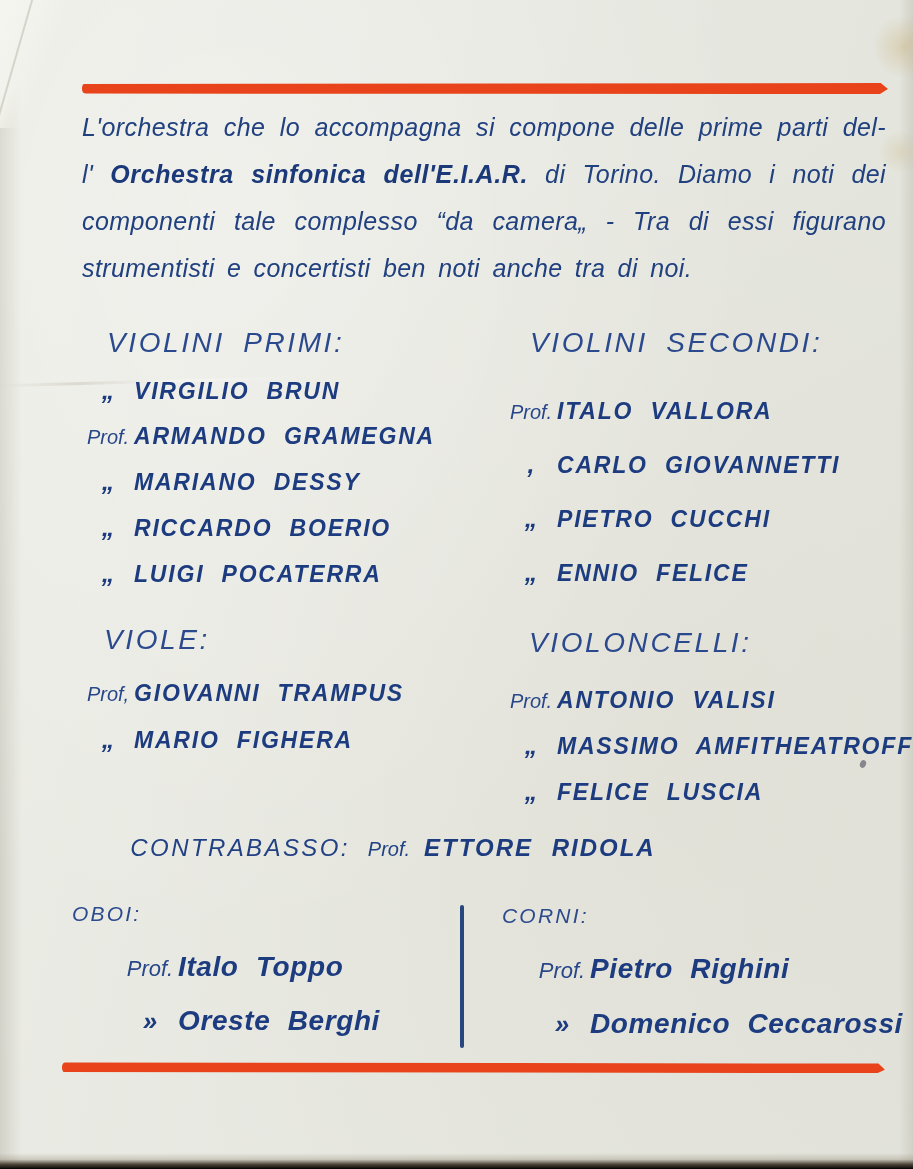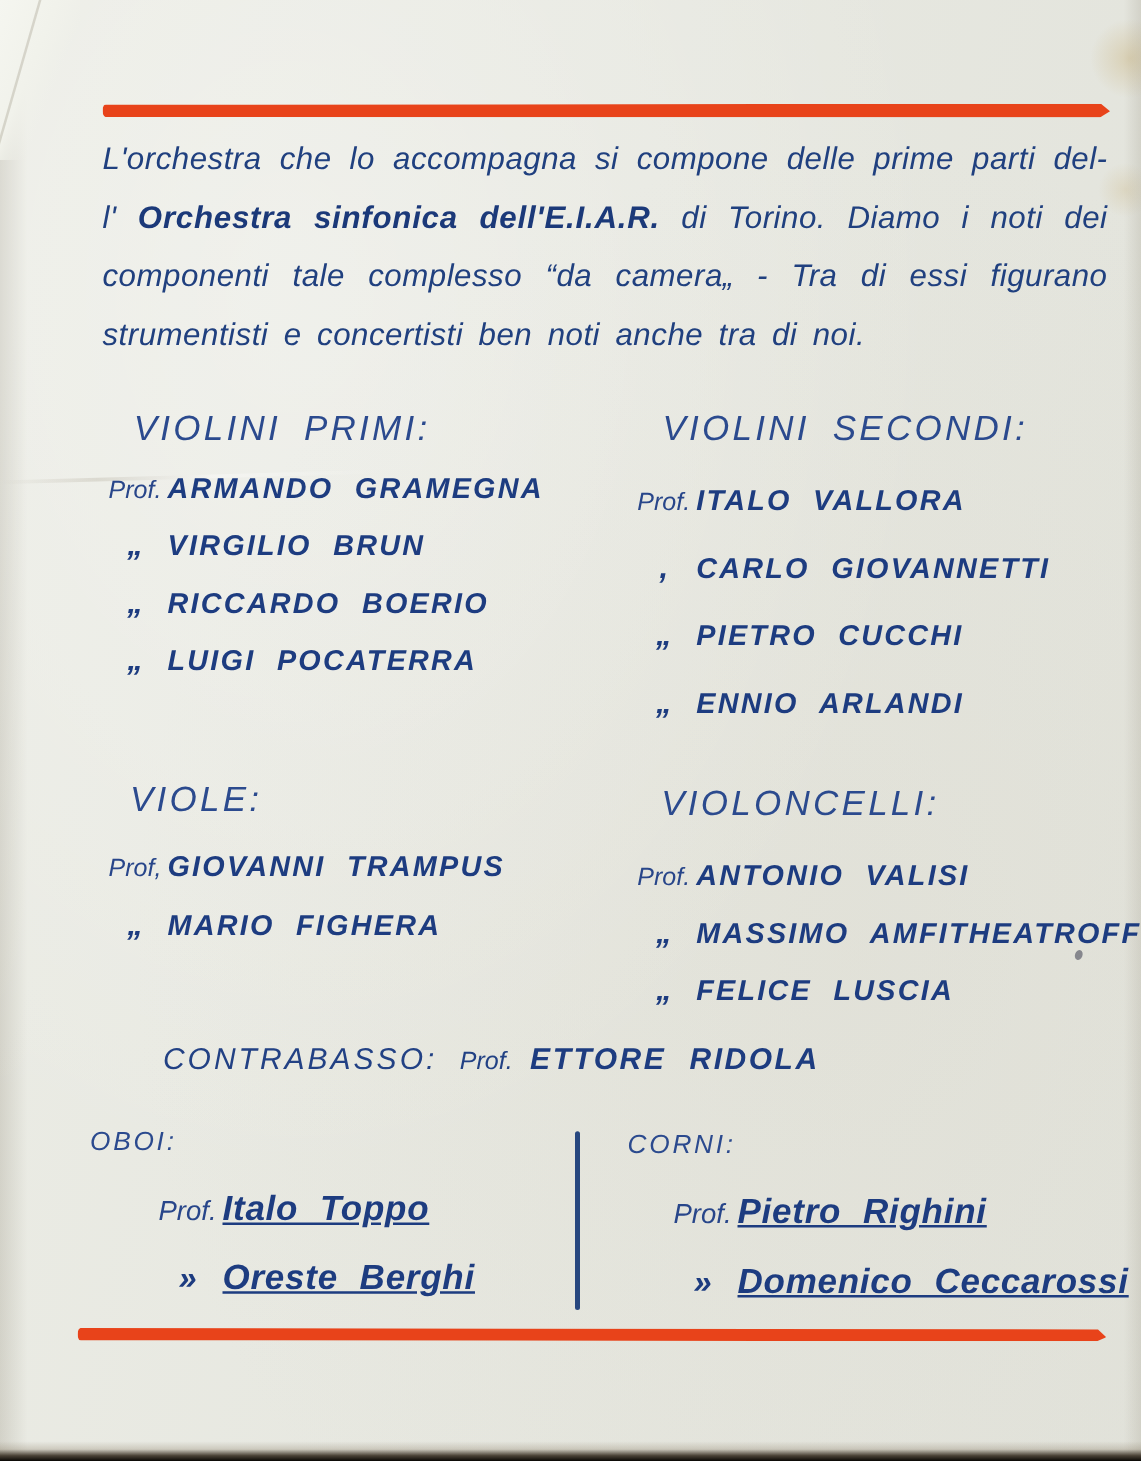--- a/index.html
+++ b/index.html
@@ -45,38 +45,38 @@
 
   
   .section { position:absolute; color:#1d3c80; }
   .sec-title { font-size:28px; letter-spacing:2.6px; word-spacing:8px; color:#2b4a8e; line-height:26px; }
   .mrow { white-space:nowrap; line-height:30px; }
   .pfx { display:inline-block; width:52px; text-align:center; font-size:20px; color:#28468a; }
   .pfx.ditto { font-size:25px; font-weight:700; color:#1d3c80; }
   .nm  { font-size:23px; font-weight:700; letter-spacing:1.8px; word-spacing:9px; }
 
   .sec1 { left:82px;  top:330px; } .sec1 .sec-title { padding-left:25px; margin-bottom:19px; } .sec1 .mrow { margin-bottom:12px; }
-  .sec2 { left:505px; top:330px; } .sec2 .sec-title { padding-left:25px; margin-bottom:29px; } .sec2 .mrow { margin-bottom:20px; }
+  .sec2 { left:505px; top:330px; } .sec2 .sec-title { padding-left:25px; margin-bottom:40px; } .sec2 .mrow { margin-bottom:20px; }
   .sec3 { left:82px;  top:627px; } .sec3 .sec-title { padding-left:22px; margin-bottom:25px; } .sec3 .mrow { margin-bottom:13px; }
   .sec4 { left:505px; top:630px; } .sec4 .sec-title { padding-left:24px; margin-bottom:29px; } .sec4 .mrow { margin-bottom:12px; }
 
   
   .contrabasso { position:absolute; left:0; top:833px; width:786px; text-align:center; color:#224184;
                  line-height:30px; white-space:nowrap; }
   .cb-label { font-size:24px; letter-spacing:2.4px; margin-right:18px; }
   .cb-prof  { font-size:20px; margin-right:14px; }
   .cb-name  { font-size:24px; font-weight:700; letter-spacing:2px; word-spacing:10px; color:#1d3c80; }
 
   
   .bsection { position:absolute; color:#1d3c80; }
   .bsec-title { font-size:21px; letter-spacing:2.2px; color:#2b4a8e; line-height:26px; }
   .brow { white-space:nowrap; line-height:34px; padding-left:50px; }
   .pfx2 { display:inline-block; width:56px; text-align:center; font-size:22px; color:#28468a; }
   .pfx2.guill { font-size:26px; font-weight:700; color:#1d3c80; }
-  .nm2 { font-size:28px; font-weight:700; letter-spacing:.6px; word-spacing:9px;text-decoration:underline; }
+  .nm2 { font-size:28px; font-weight:700; letter-spacing:.6px; word-spacing:9px; }
   .oboi  { left:72px;  top:901px; } .oboi  .bsec-title { margin-bottom:23px; } .oboi  .brow { margin-bottom:16px; }
   .corni { left:502px; top:903px; } .corni .bsec-title { margin-bottom:23px; } .corni .brow { margin-bottom:17px; padding-left:32px; }
 
   .vdivider { position:absolute; left:460px; top:905px; width:4px; height:143px; background:#27477f; border-radius:2px; }
 </style>
 </head>
 <body>
 
 <div class="page">
 
@@ -89,32 +89,33 @@
 
   <div class="intro">
     <p>L'orchestra che lo accompagna si compone delle prime parti del-</p>
     <p><span>l'</span> <span class="bold">Orchestra sinfonica dell'E.I.A.R.</span> <span>di Torino. Diamo i noti dei</span></p>
     <p>componenti tale complesso “da camera„ - Tra di essi figurano</p>
     <p class="last">strumentisti e concertisti ben noti anche tra di noi.</p>
   </div>
 
   <div class="section sec1">
     <div class="sec-title">VIOLINI PRIMI:</div>
+    <div class="mrow"><span class="pfx ditto">„</span><span class="nm">VIRGILIO BRUN</span></div>
     <div class="mrow"><span class="pfx">Prof.</span><span class="nm">ARMANDO GRAMEGNA</span></div>
-    <div class="mrow"><span class="pfx ditto">„</span><span class="nm">VIRGILIO BRUN</span></div>
+    <div class="mrow"><span class="pfx ditto">„</span><span class="nm">MARIANO DESSY</span></div>
     <div class="mrow"><span class="pfx ditto">„</span><span class="nm">RICCARDO BOERIO</span></div>
     <div class="mrow"><span class="pfx ditto">„</span><span class="nm">LUIGI POCATERRA</span></div>
   </div>
 
   <div class="section sec2">
     <div class="sec-title">VIOLINI SECONDI:</div>
     <div class="mrow"><span class="pfx">Prof.</span><span class="nm">ITALO VALLORA</span></div>
     <div class="mrow"><span class="pfx ditto">,</span><span class="nm">CARLO GIOVANNETTI</span></div>
     <div class="mrow"><span class="pfx ditto">„</span><span class="nm">PIETRO CUCCHI</span></div>
-    <div class="mrow"><span class="pfx ditto">„</span><span class="nm">ENNIO ARLANDI</span></div>
+    <div class="mrow"><span class="pfx ditto">„</span><span class="nm">ENNIO FELICE</span></div>
   </div>
 
   <div class="section sec3">
     <div class="sec-title">VIOLE:</div>
     <div class="mrow"><span class="pfx">Prof,</span><span class="nm">GIOVANNI TRAMPUS</span></div>
     <div class="mrow"><span class="pfx ditto">„</span><span class="nm">MARIO FIGHERA</span></div>
   </div>
 
   <div class="section sec4">
     <div class="sec-title">VIOLONCELLI:</div>

